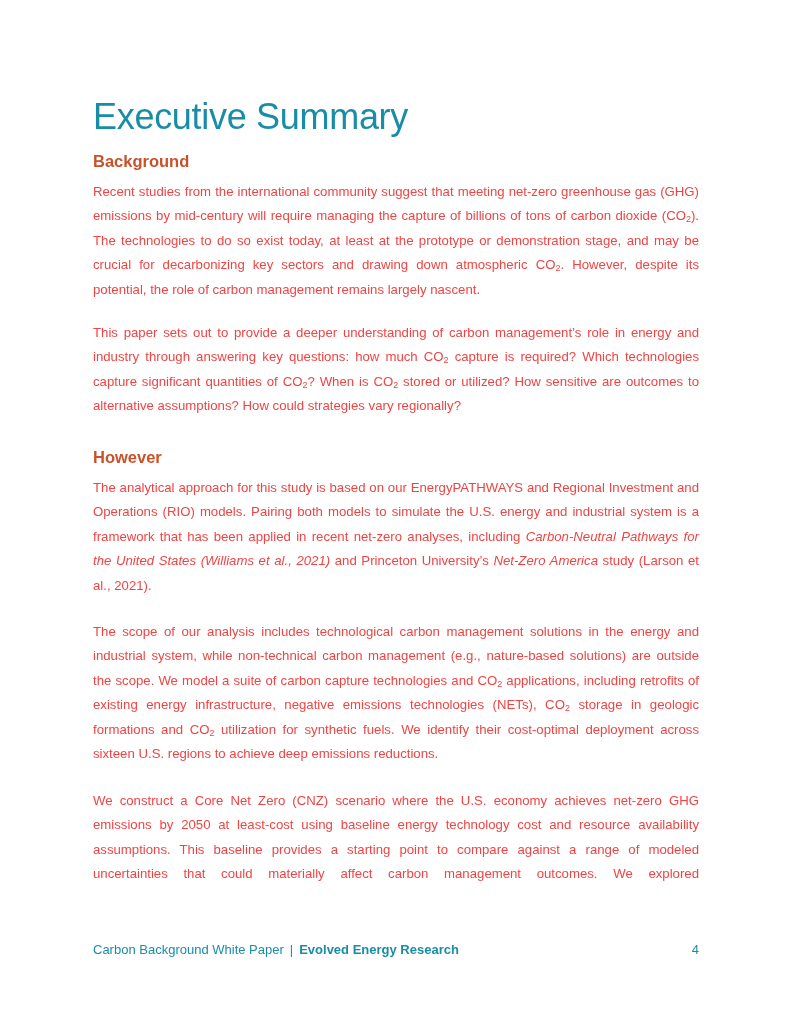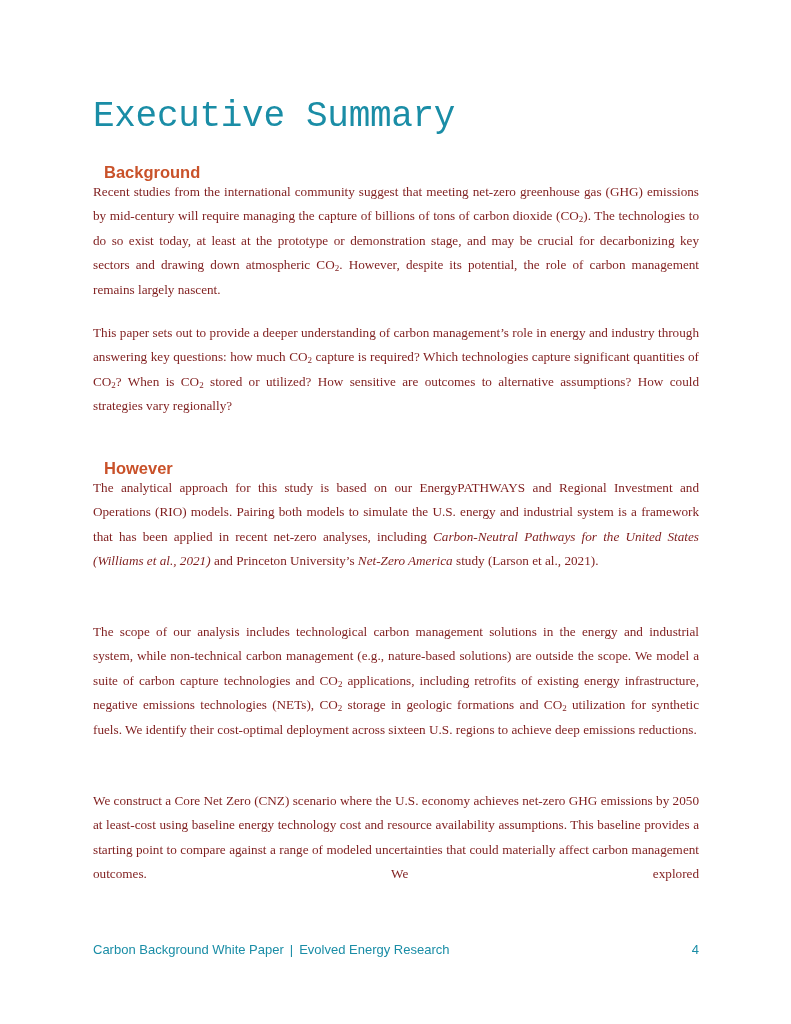--- a/index.html
+++ b/index.html
@@ -1,40 +1,40 @@
 <!DOCTYPE html>
 <html><head>
   <meta charset="utf-8">
   <style>
     html, body { margin: 0; padding: 0; background: #ffffff; }
     body { width: 791px; height: 1024px; position: relative; overflow: hidden; }
     .page { position: absolute; left: 93px; top: 0; width: 606px; }
     .title {
       position: absolute; top: 96px; left: 0;
-      font-family: Liberation Mono, monospace; font-weight: normal;
+      font-family: Liberation Sans, sans-serif; font-weight: normal;
       font-size: 36px; color: #1a8da6; margin: 0; letter-spacing: -0.3px;
     }
     .h2 {
       position: absolute; left: 0;
       font-family: "Liberation Sans", sans-serif; font-weight: bold;
-      font-size: 16.5px; color: #c9522a; margin: 11px;
+      font-size: 16.5px; color: #c9522a; margin: 0;
     }
     .para {
       position: absolute; left: 0; width: 606px;
-      font-family: Liberation Serif, serif; font-size: 13.2px;
-      line-height: 24.4px; color: #7f1d1d; text-align: justify; margin: 0;
+      font-family: Liberation Sans, sans-serif; font-size: 13.2px;
+      line-height: 24.4px; color: #ef4444; text-align: justify; margin: 0;
     }
     .para em { font-style: italic; }
     sub { font-size: 9px; vertical-align: -2px; line-height: 0; }
     .footer {
       position: absolute; top: 942px; left: 93px; width: 606px;
       font-family: "Liberation Sans", sans-serif; font-size: 13px; color: #1a8da6;
     }
     .footer .sep { margin: 0 6px; color: #1a8da6; }
-    .footer .org { font-weight: normal; }
+    .footer .org { font-weight: bold; }
     .footer .pnum { position: absolute; right: 0; top: 0; }
   </style>
 </head>
 <body>
 
 <div class="page">
   <h1 class="title">Executive Summary</h1>
 
   <h2 class="h2" style="top:152px;">Background</h2>
 

